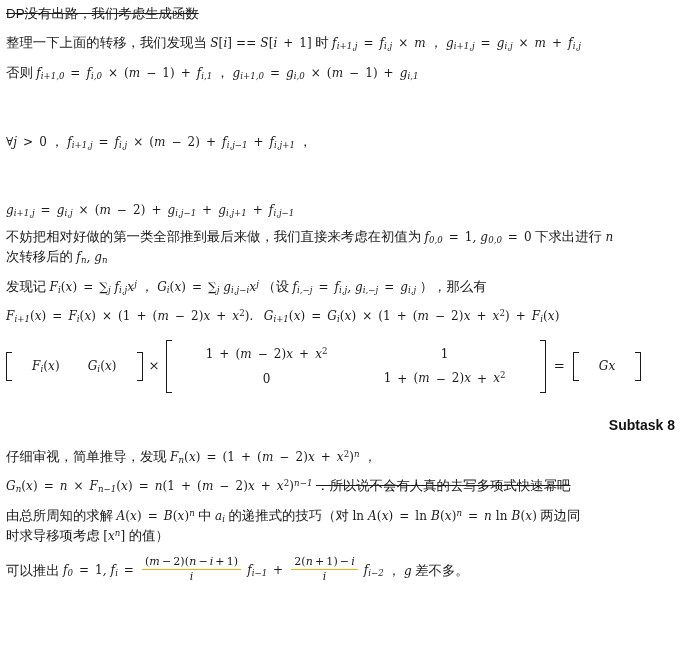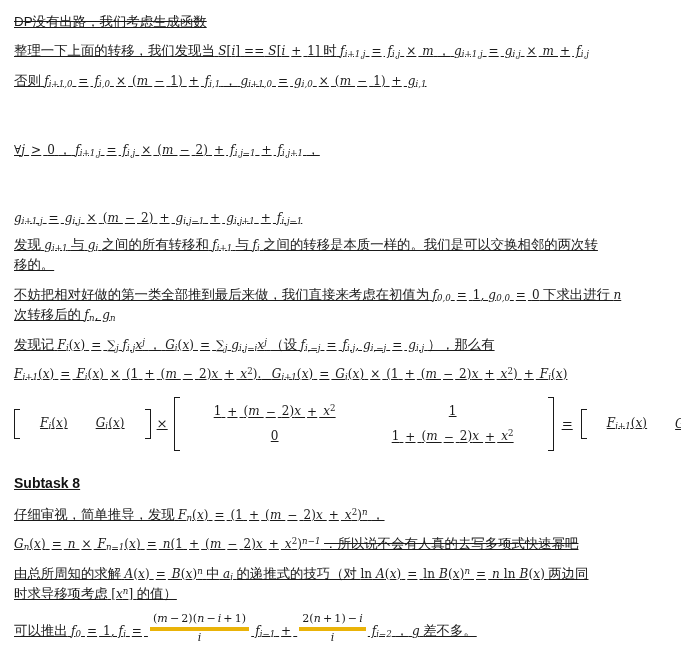--- a/index.html
+++ b/index.html
@@ -13,41 +13,41 @@
     font-family: "Liberation Serif", serif;
     color: #1a1a1a;
     font-size: 13.5px;
     line-height: 1.55;
   }
   .page {
     position: relative;
     width: 681px;
     height: 648px;
     overflow: hidden;
-    padding: 8px;
+    padding: 0;
     box-sizing: border-box;
-    text-decoration: underline;
   }
   .para {
     margin: 0 6px;
     padding: 4px 0 5px 0;
     font-size: 13.6px;
     line-height: 1.5;
   }
   .para.tight { padding: 3px 0 3px 0; margin-top: 41px; }
   .strike {
     text-decoration: line-through;
   }
   .heading {
     margin: 0 6px;
     padding: 12px 0 6px 0;
     font-family: "Liberation Sans", sans-serif;
     font-weight: bold;
     font-size: 14px;
     color: #111;
+    text-align: right;
   }
   
   .m {
     font-family: "DejaVu Serif", serif;
     font-style: italic;
     font-size: 12px;
     letter-spacing: 0.1px;
   }
   .mu { font-style: normal; }
   .op { font-style: normal; padding: 0 2px; }
@@ -66,21 +66,21 @@
   .frac {
     display: inline-block;
     vertical-align: -0.55em;
     text-align: center;
     font-size: 0.92em;
     line-height: 1.15;
     margin: 0 2px;
   }
   .frac .top {
     display: block;
-    border-bottom: 4px solid #eab308;
+    border-bottom: 1px solid #eab308;
     padding: 0 3px 1px 3px;
   }
   .frac .bot {
     display: block;
     padding: 1px 3px 0 3px;
   }
   
   .matrixline {
     margin: 0 6px;
     padding: 8px 0 10px 0;
@@ -163,33 +163,20 @@
     <span class="m"><span class="mu">∀</span>j <span class="op">&gt;</span> <span class="num">0</span></span>
     <span class="cjk">，</span>
     <span class="m">f<sub>i+1,j</sub> <span class="op">=</span> f<sub>i,j</sub> <span class="op">×</span> <span class="mu">(</span>m <span class="op">−</span> <span class="num">2</span><span class="mu">)</span> <span class="op">+</span> f<sub>i,j−1</sub> <span class="op">+</span> f<sub>i,j+1</sub></span>
     <span class="cjk">，</span>
   </div>
 
   <div class="para tight">
     <span class="m">g<sub>i+1,j</sub> <span class="op">=</span> g<sub>i,j</sub> <span class="op">×</span> <span class="mu">(</span>m <span class="op">−</span> <span class="num">2</span><span class="mu">)</span> <span class="op">+</span> g<sub>i,j−1</sub> <span class="op">+</span> g<sub>i,j+1</sub> <span class="op">+</span> f<sub>i,j−1</sub></span>
   </div>
 
-  <div class="para">
-    <span class="cjk">发现</span>
-    <span class="m">g<sub>i+1</sub></span>
-    <span class="cjk">与</span>
-    <span class="m">g<sub>i</sub></span>
-    <span class="cjk">之间的所有转移和</span>
-    <span class="m">f<sub>i+1</sub></span>
-    <span class="cjk">与</span>
-    <span class="m">f<sub>i</sub></span>
-    <span class="cjk">之间的转移是本质一样的。我们是可以交换相邻的两次转</span>
-    <br>
-    <span class="cjk">移的。</span>
-  </div>
 
   <div class="para">
     <span class="cjk">不妨把相对好做的第一类全部推到最后来做，我们直接来考虑在初值为</span>
     <span class="m">f<sub>0,0</sub> <span class="op">=</span> <span class="num">1</span>, g<sub>0,0</sub> <span class="op">=</span> <span class="num">0</span></span>
     <span class="cjk">下求出进行</span>
     <span class="m">n</span>
     <br>
     <span class="cjk">次转移后的</span>
     <span class="m">f<sub>n</sub>, g<sub>n</sub></span>
   </div>
@@ -229,21 +216,20 @@
         <span class="mrow">
           <span class="mcell mcell-wide m"><span class="num">0</span></span>
           <span class="mcell mcell-wide m"><span class="num">1</span> <span class="op">+</span> <span class="mu">(</span>m <span class="op">−</span> <span class="num">2</span><span class="mu">)</span>x <span class="op">+</span> x<sup class="mu">2</sup></span>
         </span>
       </span>
     </span>
     <span class="eqsign">=</span>
     <span class="bracket">
       <span class="inner">
         <span class="mrow">
-          <span class="mcell m">F<sub>i+1</sub><span class="mu">(</span>x<span class="mu">)</span></span>
           <span class="mcell m">Gx</span>
         </span>
       </span>
     </span>
   </div>
 
 
   <div class="heading">Subtask 8</div>
 
 

